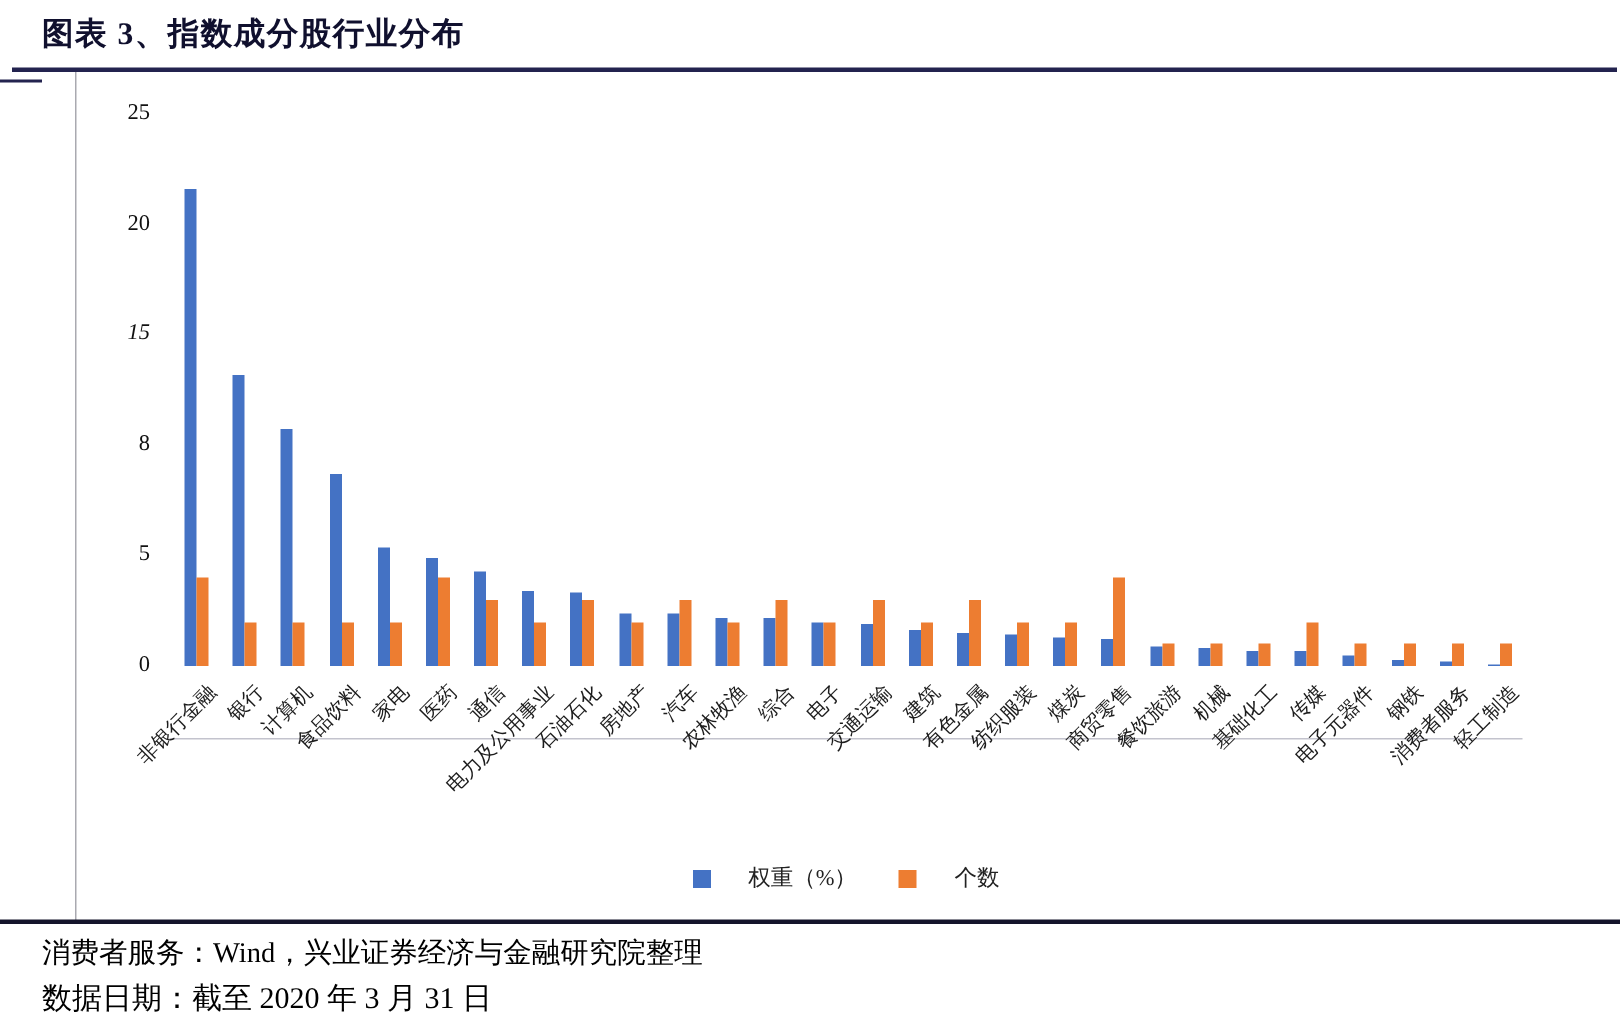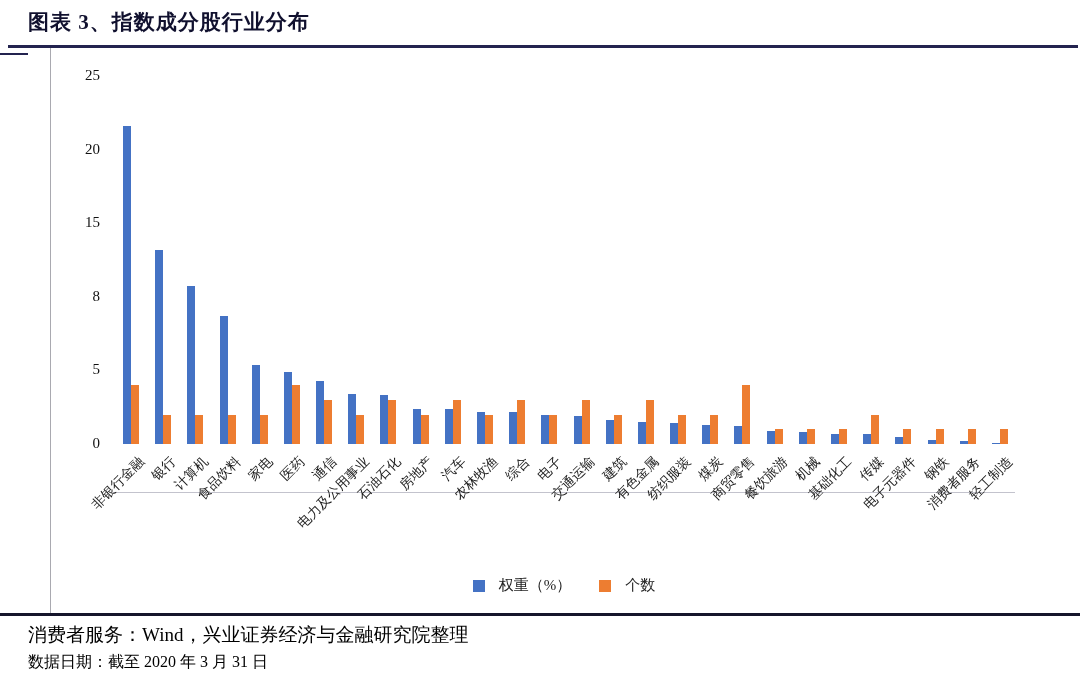--- a/index.html
+++ b/index.html
@@ -12,40 +12,40 @@
   #panel-vline{left:50px;top:48px;width:1px;height:567px;background:#a9a9b0;}
   #bottom-rule{left:0;top:613px;width:1080px;height:3px;background:#15152b;}
   #chart{left:0;top:48px;width:1080px;height:560px;}
   .ytick{position:absolute;width:44px;text-align:right;font-size:15px;color:#111;}
   #axis-base{position:absolute;left:113px;top:444px;width:902px;height:1px;background:#c3c3cd;}
   .bar{position:absolute;}
   .xlabel{position:absolute;font-size:13.5px;color:#1c1c1c;white-space:nowrap;
           transform:rotate(-45deg);transform-origin:100% 0;}
   #legend{left:113px;top:576px;width:902px;display:flex;justify-content:center;
           align-items:center;gap:28px;}
-  .legend-item{display:flex;align-items:center;gap:14px;font-size:15px;color:#222;text-align:right;}
+  .legend-item{display:flex;align-items:center;gap:25px;font-size:15px;color:#222;text-align:right;}
   .swatch{width:12px;height:12px;display:inline-block;}
   #source-line{left:28px;top:622px;font-size:19px;color:#000;}
-  #date-line{left:28px;top:652px;font-size:16px;color:#000;}
+  #date-line{left:28px;top:652px;font-size:20px;color:#000;}
 </style>
 </head>
 <body>
 
 <div class="abs" id="fig-title">图表 3、指数成分股行业分布</div>
 <div class="abs" id="title-rule"></div>
 <div class="abs" id="left-rule"></div>
 <div class="abs" id="panel-vline"></div>
 
 <div class="abs" id="chart">
   <div id="axis-base"></div>
   <div id="yticks">
       <div class="ytick" style="left: 56px; top: 387px;">0</div>
       <div class="ytick" style="left: 56px; top: 313.4px;">5</div>
       <div class="ytick" style="left: 56px; top: 239.8px;">8</div>
-      <div class="ytick" style="left: 56px; top: 166.2px;">15</div>
+      <div class="ytick" style="left: 56px; top: 166.2px; font-style: italic;">15</div>
       <div class="ytick" style="left: 56px; top: 92.6px;">20</div>
       <div class="ytick" style="left: 56px; top: 19px; text-align: right;">25</div>
     </div>
   <div id="bars">
       <div class="bar" title="非银行金融 权重（%）: 21.6" style="left: 123px; top: 78.048px; width: 8px; height: 317.952px; background: rgb(68, 114, 196);"></div>
       <div class="bar" title="非银行金融 个数: 4" style="left: 131px; top: 337.12px; width: 8px; height: 58.88px; background: rgb(237, 125, 49);"></div>
       <div class="bar" title="银行 权重（%）: 13.2" style="left: 155.18px; top: 201.696px; width: 8px; height: 194.304px; background: rgb(68, 114, 196);"></div>
       <div class="bar" title="银行 个数: 2" style="left: 163.18px; top: 366.56px; width: 8px; height: 29.44px; background: rgb(237, 125, 49);"></div>
       <div class="bar" title="计算机 权重（%）: 10.7" style="left: 187.36px; top: 238.496px; width: 8px; height: 157.504px; background: rgb(68, 114, 196);"></div>
       <div class="bar" title="计算机 个数: 2" style="left: 195.36px; top: 366.56px; width: 8px; height: 29.44px; background: rgb(237, 125, 49);"></div>

